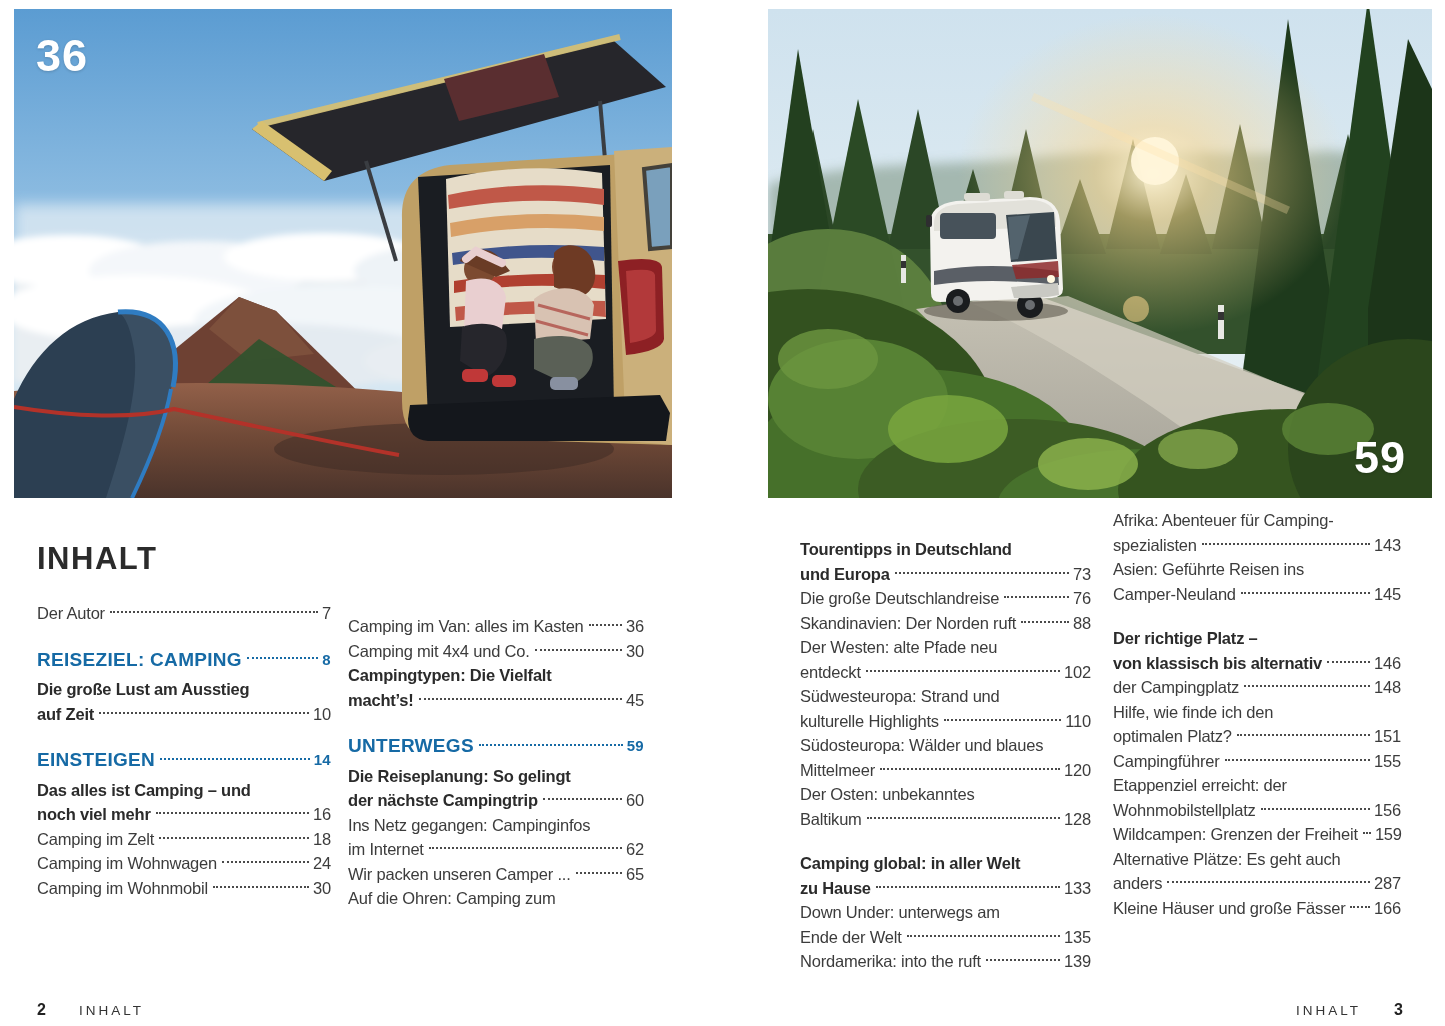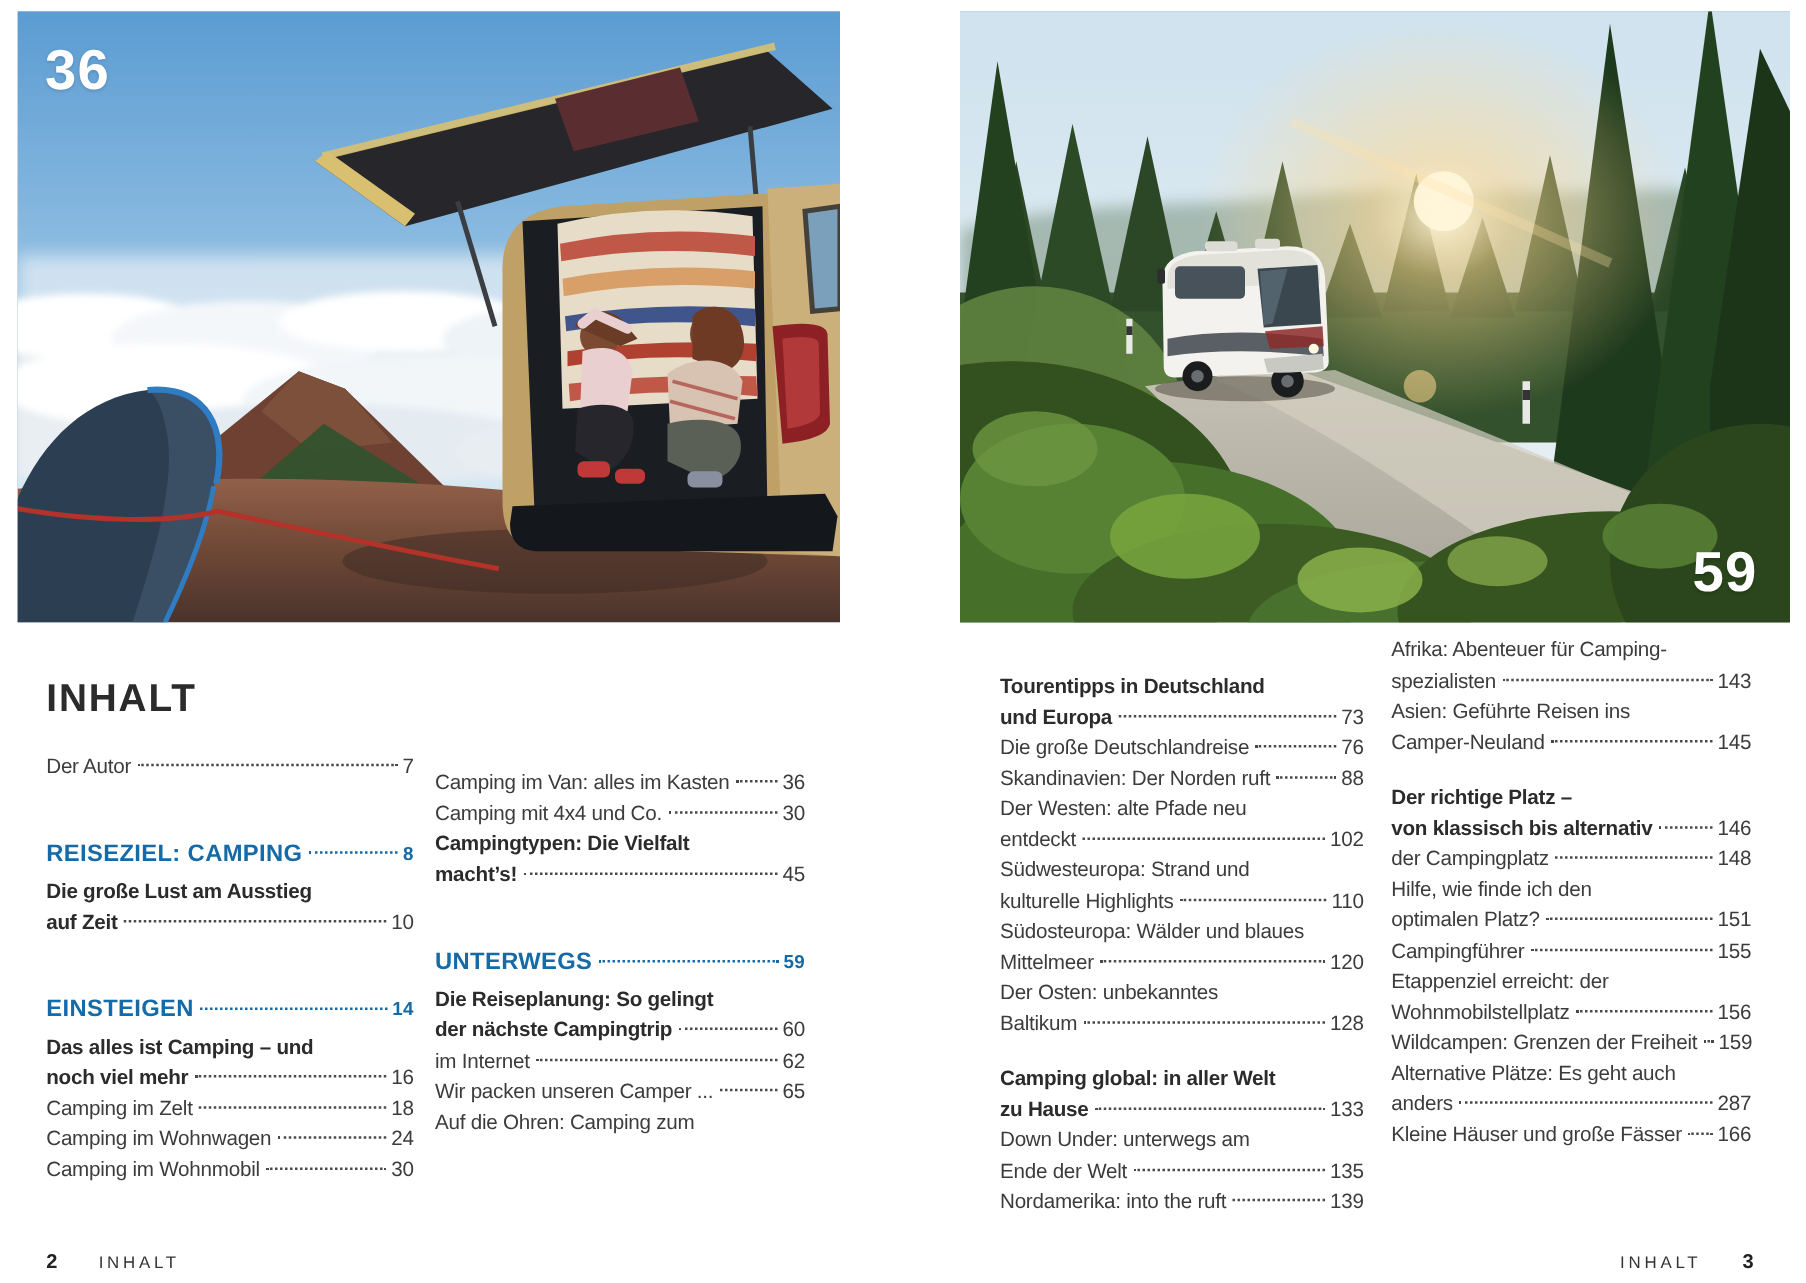--- a/index.html
+++ b/index.html
@@ -28,21 +28,21 @@
   .line, .header { display:flex; align-items:center; white-space:nowrap; }
   .t { flex:0 1 auto; }
   .leader { flex:1 1 auto; min-width:8px; border-bottom:2px dotted #4a4a4a; margin:0 4px 2px 5px; }
   .pg { flex:0 0 auto; font-weight:400; color:var(--ink); }
 
   .entry { color:var(--ink); }
   .entry.bold .t { font-weight:700; color:var(--ink-bold); }
   .entry.gap { margin-top:20px; }
 
   .header { font-size:19px; font-weight:800; letter-spacing:0.3px; color:var(--accent); margin-bottom:5px; }
-  .toc-col .header:not(:first-child) { margin-top:46px; }
+  .toc-col .header:not(:first-child) { margin-top:22px; }
   .header .pg { font-size:15px; font-weight:700; color:var(--accent); }
   .header .leader { border-bottom-color:var(--accent); margin-bottom:3px; }
 
   .footer { position:absolute; top:1001px; left:37px; right:42px; display:flex;
             justify-content:space-between; align-items:baseline; font-size:13.5px; }
   .footer .group { display:flex; align-items:baseline; gap:33px; }
   .footer .label { letter-spacing:3px; color:#333; }
   .footer .num { font-weight:700; font-size:16px; color:#222; }
 </style>
 </head>
@@ -320,20 +320,23 @@
         <span class="t">Die Reiseplanung: So gelingt</span>
       </div>
       <div class="line">
         <span class="t">der nächste Campingtrip</span>
         <span class="leader"></span>
         <span class="pg">60</span>
       </div>
     </div>
     <div class="entry">
       <div class="line">
+        <span class="t">Ins Netz gegangen: Campinginfos</span>
+      </div>
+      <div class="line">
         <span class="t">im Internet</span>
         <span class="leader"></span>
         <span class="pg">62</span>
       </div>
     </div>
     <div class="entry">
       <div class="line">
         <span class="t">Wir packen unseren Camper ...</span>
         <span class="leader"></span>
         <span class="pg">65</span>

